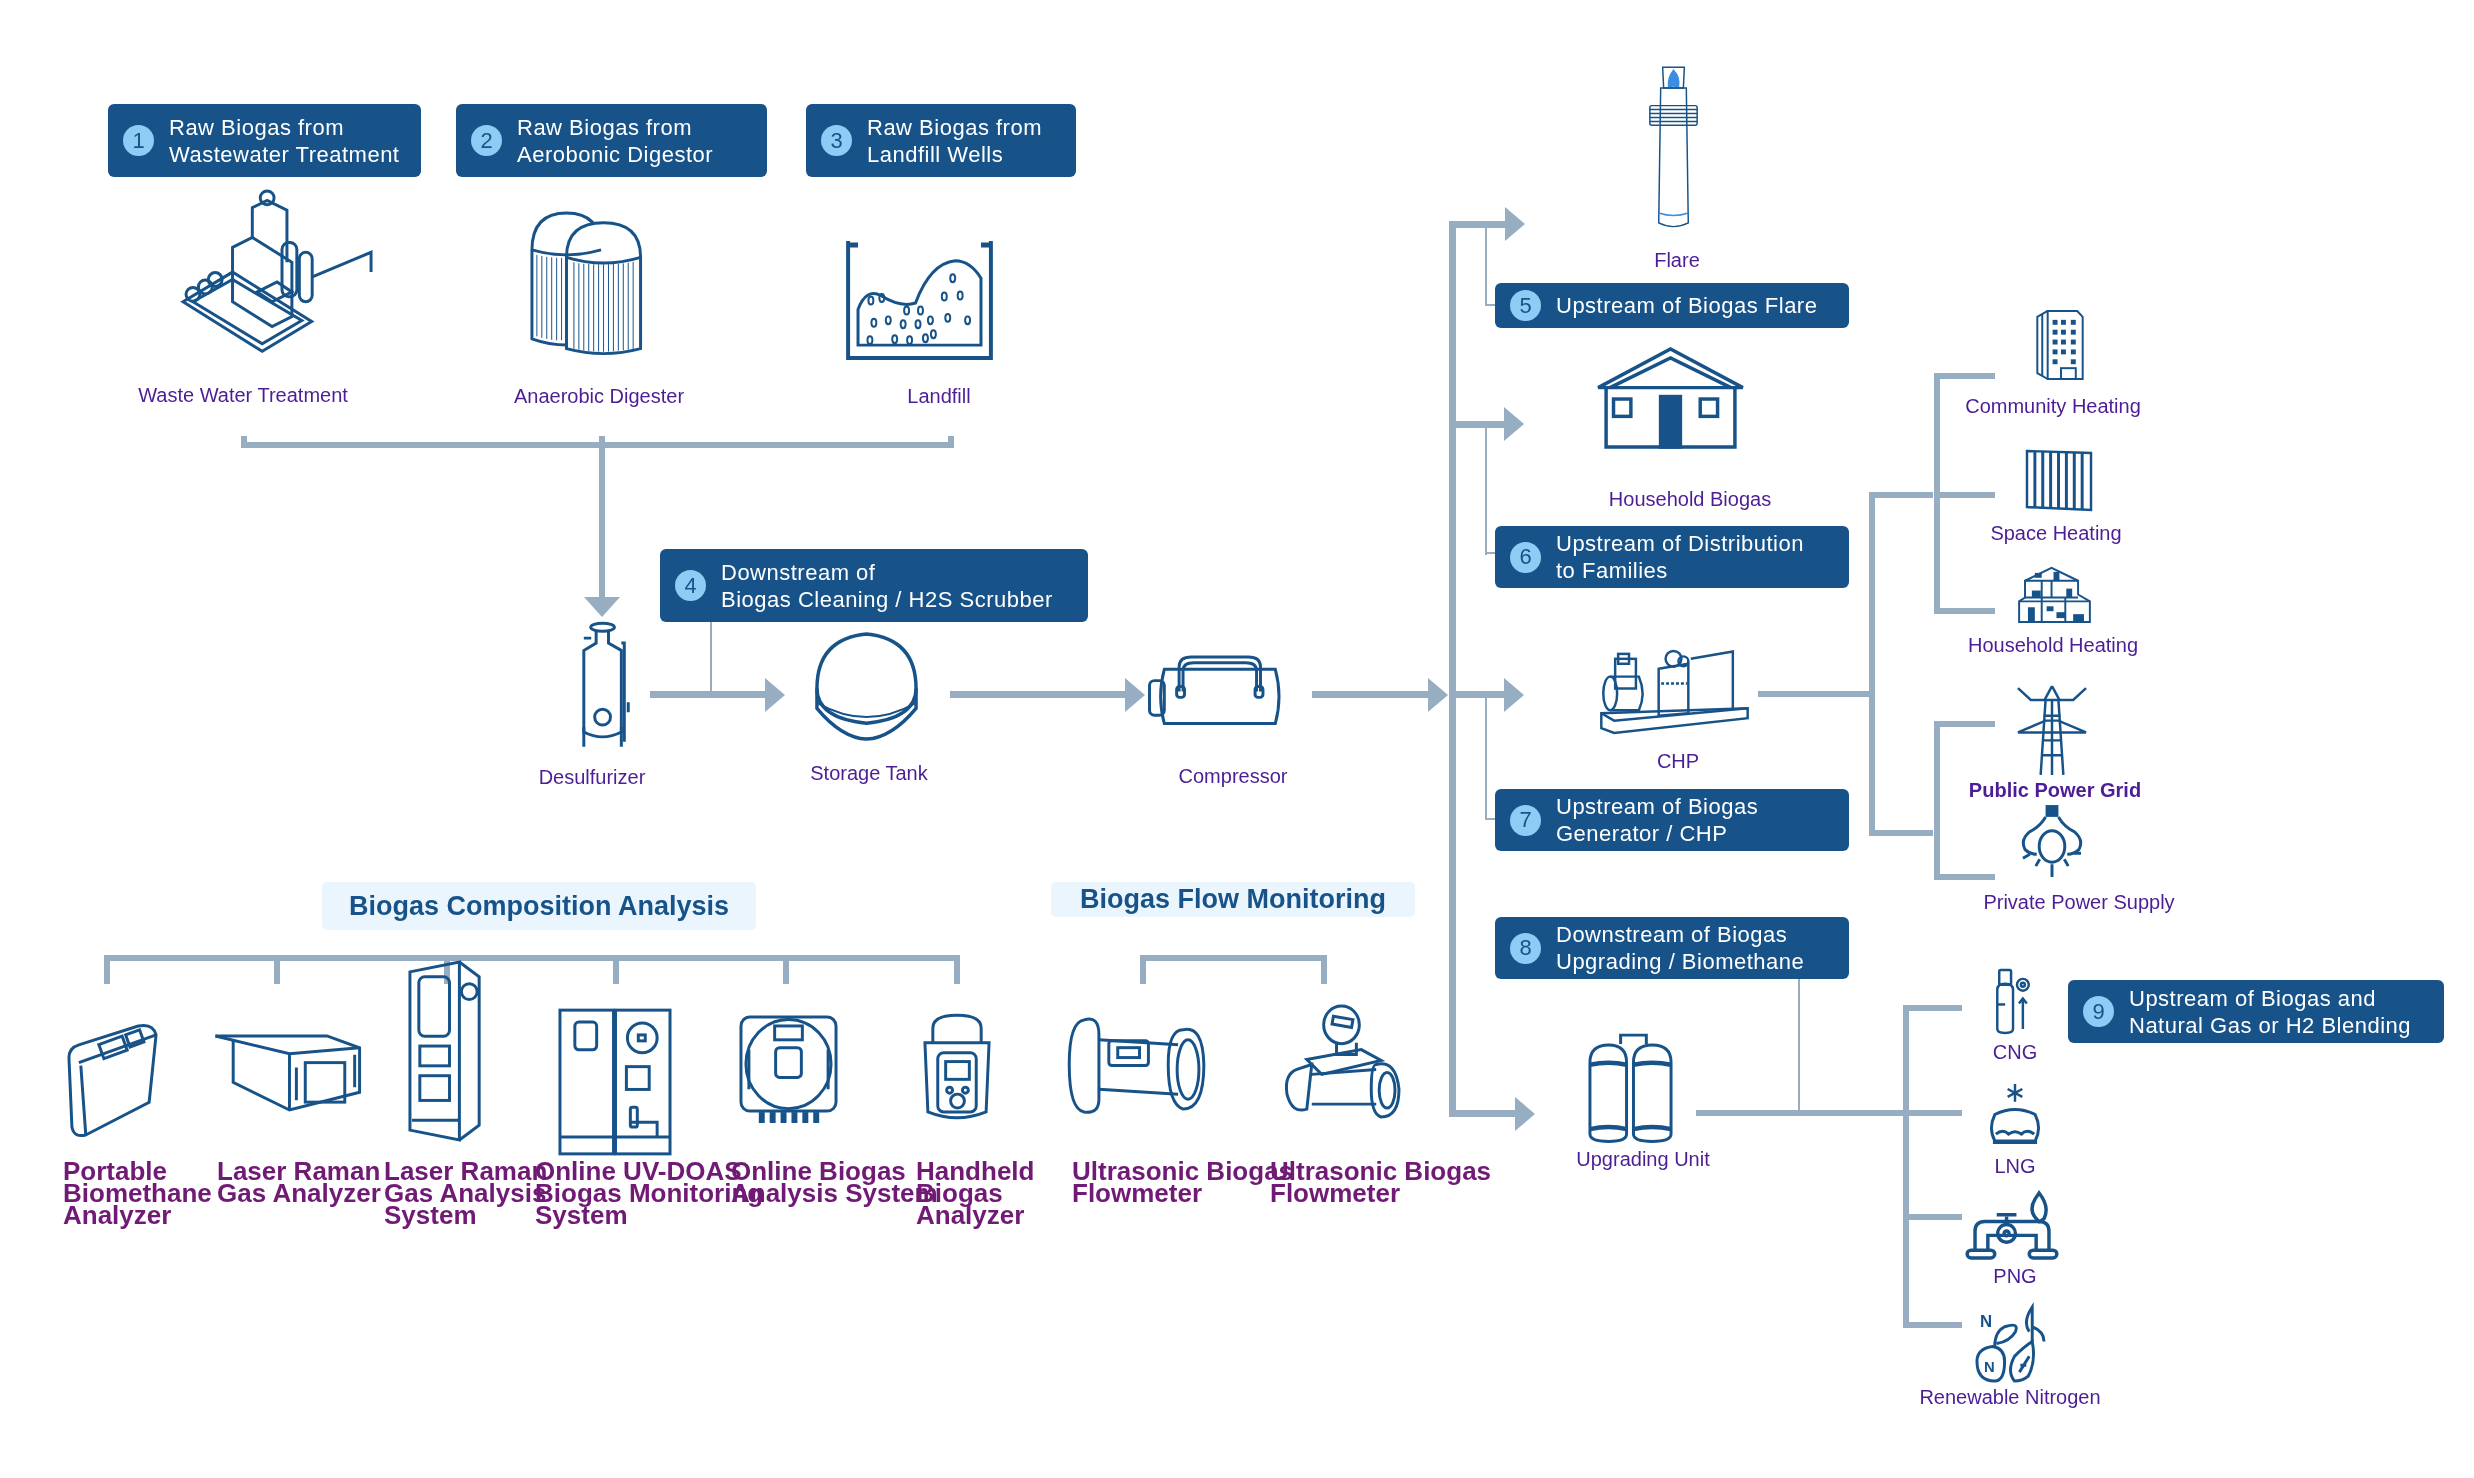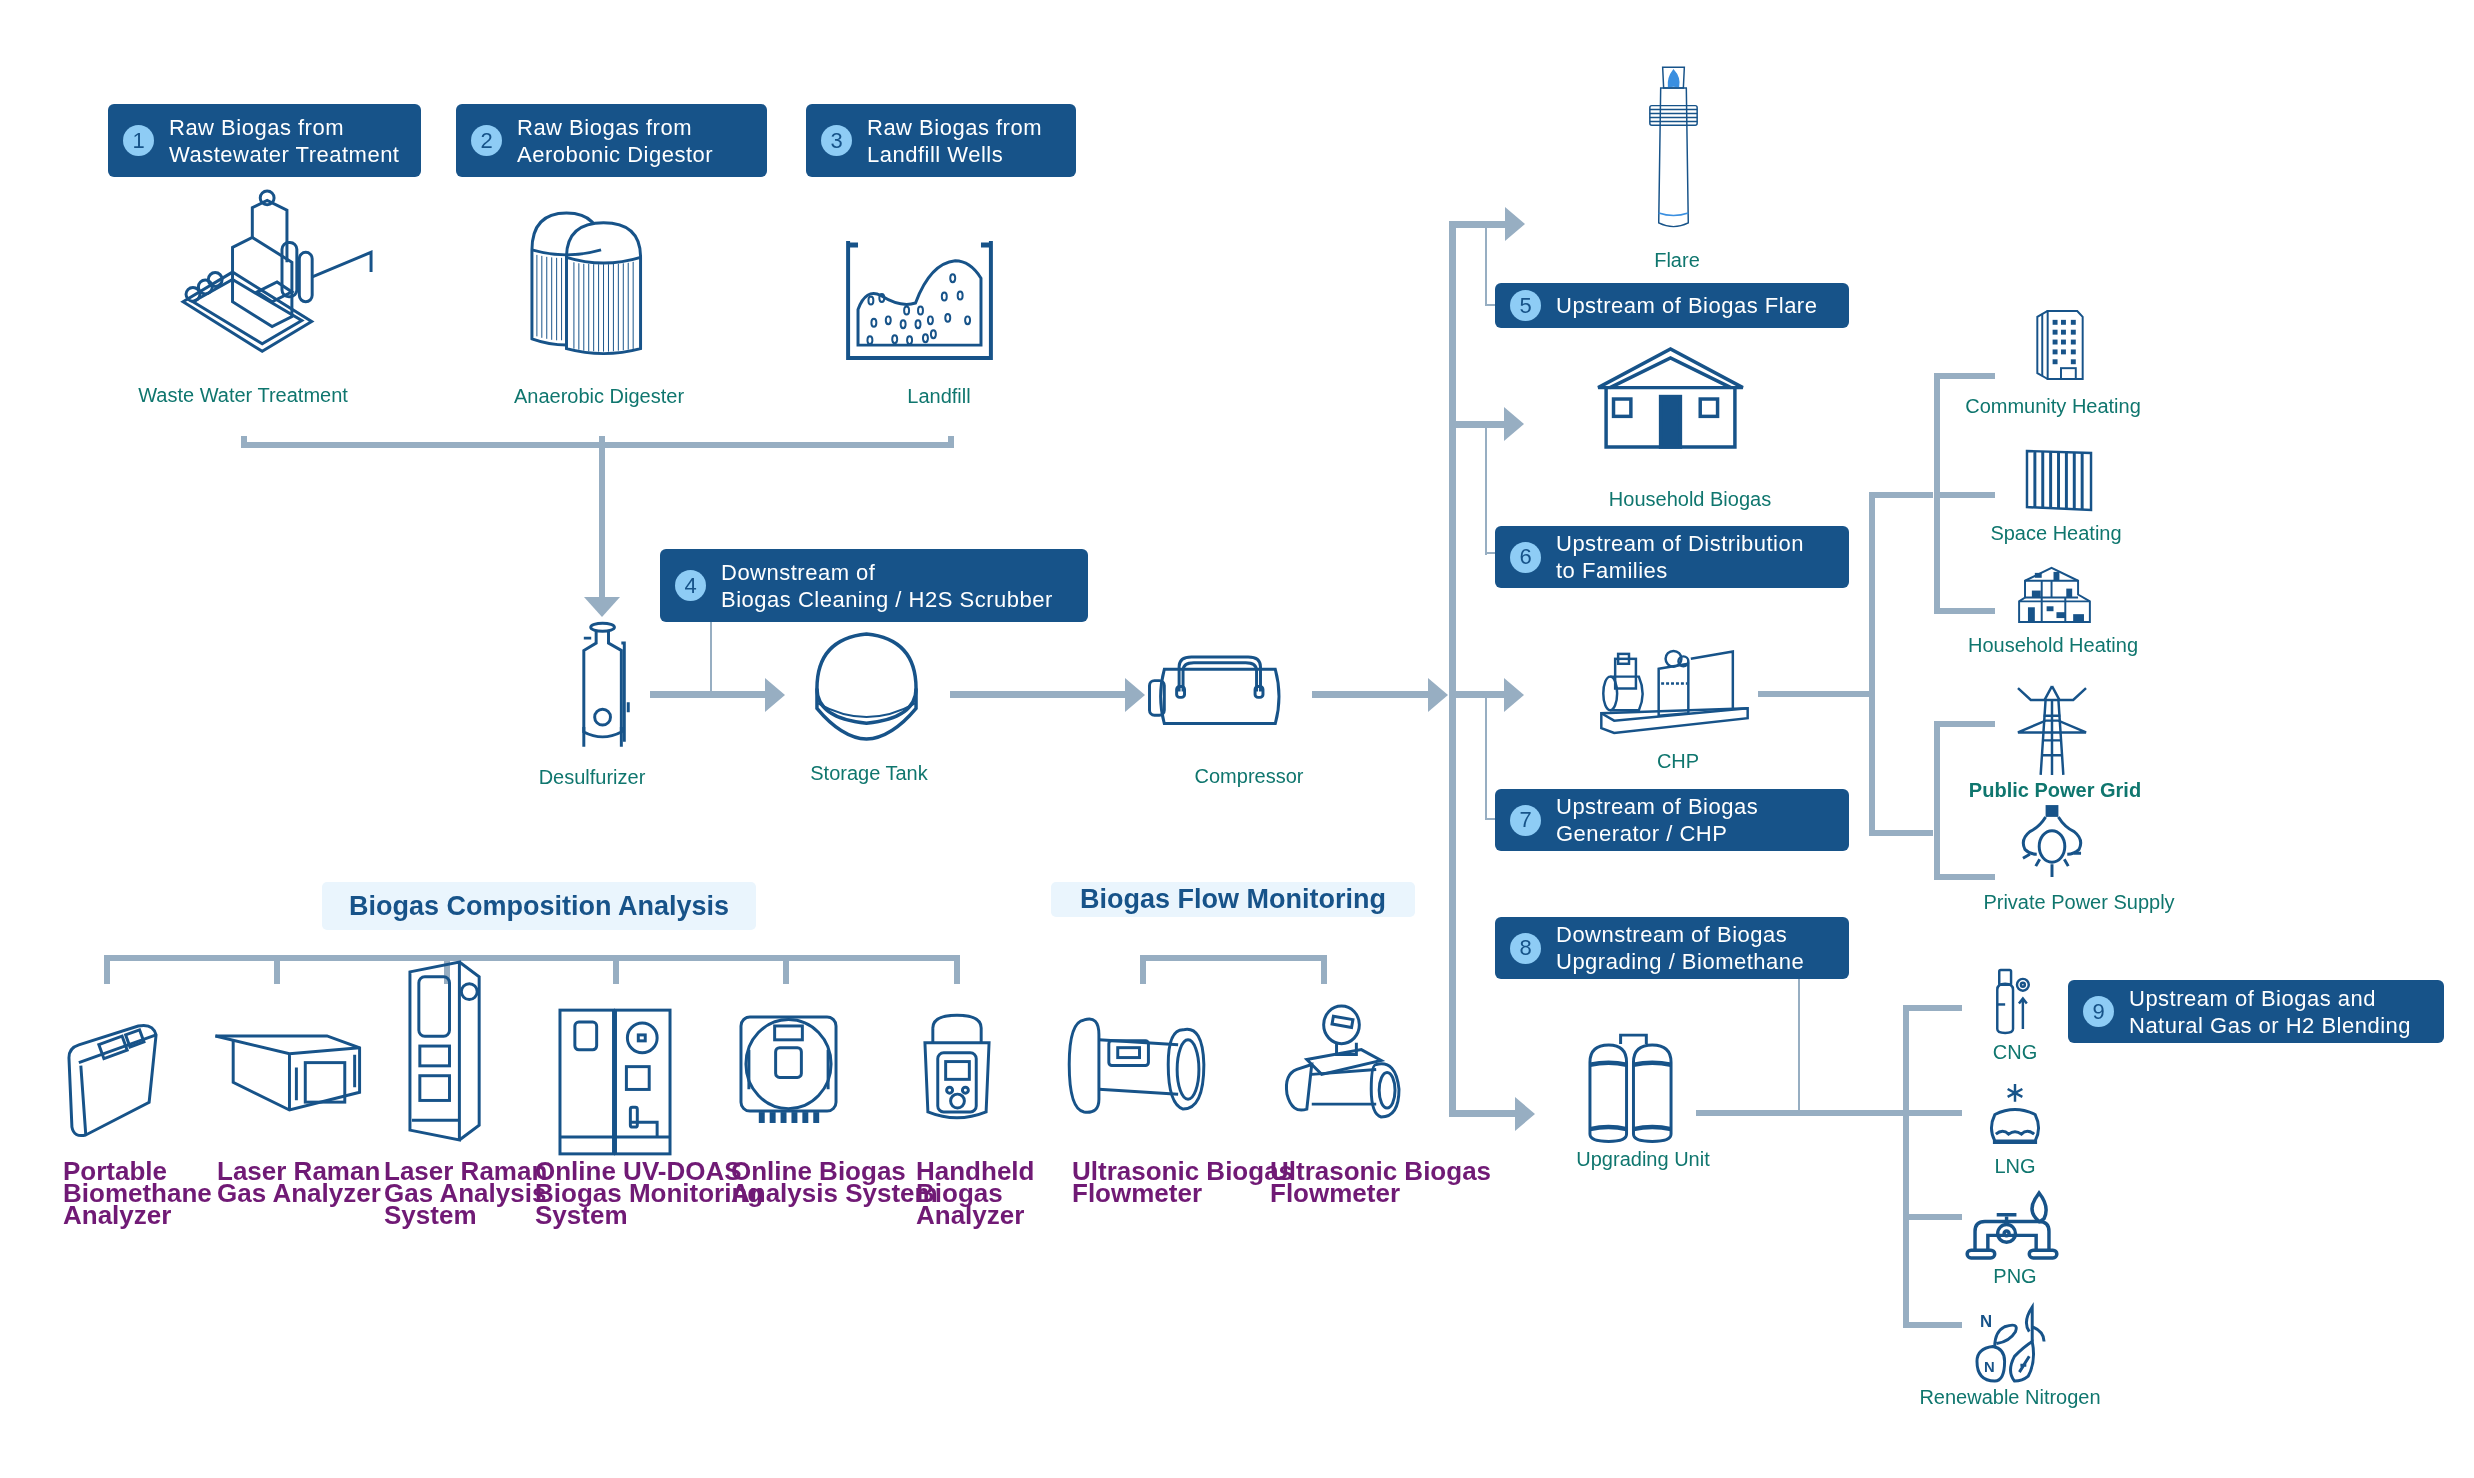--- a/index.html
+++ b/index.html
@@ -4,21 +4,21 @@
 <style>
   html, body { margin:0; padding:0; background:#ffffff; }
   body { width:2475px; height:1478px; position:relative; overflow:hidden; font-family:"Liberation Sans", "DejaVu Sans", sans-serif; }
   .line { position:absolute; background:#97AEC2; }
   .thin { position:absolute; background:#97AEC2; }
   .arrow-r { position:absolute; width:0; height:0; border-top:17px solid transparent; border-bottom:17px solid transparent; border-left:20px solid #97AEC2; }
   .arrow-d { position:absolute; width:0; height:0; border-left:18px solid transparent; border-right:18px solid transparent; border-top:20px solid #97AEC2; }
   .badge { position:absolute; background:#175389; color:#ffffff; border-radius:6px; display:flex; align-items:center; box-sizing:border-box; padding:0 12px 0 15px; }
   .badge .num { width:31px; height:31px; border-radius:50%; background:#8ECCF5; color:#175389; font-size:22px; display:flex; align-items:center; justify-content:center; flex:0 0 31px; margin-right:15px; }
   .badge .txt { font-size:22px; line-height:27px; letter-spacing:0.5px; white-space:pre-line; }
-  .label { position:absolute; color:#0f766e; font-size:20px; text-align:center; white-space:nowrap; transform:translateX(-50%); }
+  .label { position:absolute; color:#4c1d95; font-size:20px; text-align:center; white-space:nowrap; transform:translateX(-50%); }
   .blabel { position:absolute; color:#701a75; font-size:26px; font-weight:bold; line-height:22px; white-space:pre-line; }
   .section { position:absolute; background:#EAF5FD; color:#175389; font-weight:bold; font-size:27px; border-radius:5px; display:flex; align-items:center; justify-content:center; }
   svg.icon { position:absolute; overflow:visible; }
   svg.icon * { vector-effect:none; }
 </style>
 </head>
 <body>
 
 <div class="line" style="left:241px;top:436px;width:6px;height:12px;"></div>
 <div class="line" style="left:599px;top:436px;width:6px;height:12px;"></div>
@@ -182,21 +182,21 @@
   <path d="M30 35 H255 Q270 90 255 145 H30 Q15 90 30 35 Z"></path>
   <rect x="0" y="58" width="30" height="70" rx="10"></rect>
   <path d="M60 80 V30 Q60 10 85 10 H200 Q225 10 225 30 V80"></path>
   <path d="M68 80 V38 Q68 22 90 22 H195 Q217 22 217 38 V80"></path>
   <rect x="55" y="70" width="16" height="22" rx="6"></rect>
     <rect x="214" y="70" width="16" height="22" rx="6"></rect>
 </svg>
 
 <div class="label" style="left:592px;top:766px;">Desulfurizer</div>
 <div class="label" style="left:869px;top:762px;">Storage Tank</div>
-<div class="label" style="left:1233px;top:765px;margin-left:16px;">Compressor</div>
+<div class="label" style="left:1233px;top:765px;">Compressor</div>
 
 <svg class="icon" style="left:1639px;top:65px;" width="69" height="168" viewBox="0 0 140 340" fill="none" stroke="#175389" stroke-width="3">
   <path d="M48 4 H92 L90 46 H50 Z"></path>
   <path d="M70 10 Q58 25 60 44 Q70 40 80 44 Q84 25 70 10 Z" fill="#3A8FE0" stroke="#3A8FE0"></path>
   <path d="M44 46 H96 L100 320 Q70 335 40 320 Z"></path>
   <rect x="22" y="82" width="96" height="40" rx="4"></rect>
   <path d="M22 90 H118 M22 98 H118 M22 106 H118 M22 114 H118"></path>
   <path d="M40 300 Q70 310 100 300" stroke="#3A8FE0"></path>
 </svg>
 <div class="label" style="left:1677px;top:249px;">Flare</div>

